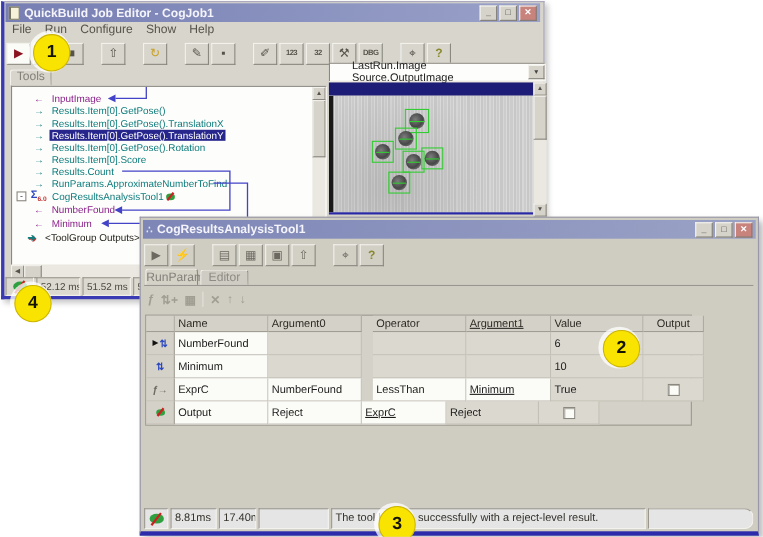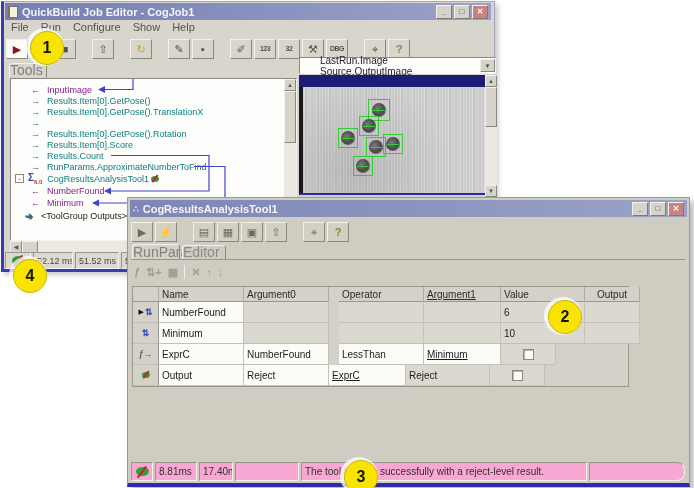--- a/index.html
+++ b/index.html
@@ -23,21 +23,21 @@
   }
   .ttl-btn.close { background:#c8837c; color:#fff; }
   .doc-icon { width:10px; height:12px; background:#f7f3da; border:1px solid #77755f; border-left-width:2px; }
   .tb-btn {
     width:22px; height:20px; background:#d8d5cc; color:#55534b;
     border:1px solid; border-color:#f2f1ec #8a887f #8a887f #f2f1ec;
     font-size:11px; line-height:18px; text-align:center; overflow:hidden;
   }
   .tb-btn.small-txt { font-size:7px; font-weight:bold; letter-spacing:-0.5px; }
   .tab {
-    position:absolute; background:#d8d5cc; color:#83817a; font-size:14px; text-align:left;
+    position:absolute; background:#d8d5cc; color:#83817a; font-size:11px; text-align:center;
     border:1px solid; border-color:#f2f1ec #8a887f transparent #f2f1ec;
     border-radius:3px 3px 0 0; line-height:13px;
   }
   .tab.inactive { background:#cfccc3; color:#8d8b84; }
   .statusbar { position:absolute; display:flex; gap:2px; align-items:stretch; }
   .spanel {
     background:#dcd9d0; border:1px solid; border-color:#9a978e #f4f2ec #f4f2ec #9a978e;
     font-size:9px; color:#4a483f; padding:1px 3px; display:flex; align-items:center; gap:3px;
     white-space:nowrap; overflow:hidden;
   }
@@ -128,21 +128,21 @@
   .c0 { width:26px; flex:none; background:#d4d1c8; border-right:1px solid #9a978e; justify-content:center; gap:1px; }
   .c1 { width:85px; flex:none; } .c2 { width:85px; flex:none; } .c3 { width:85px; flex:none;margin-left:10px; }
   .c4 { width:77px; flex:none;text-decoration:underline; } .c5 { width:84px; flex:none; } .c6 { width:55px; flex:none; justify-content:center; }
   .cw { background:#fbfbf7; } .cg { background:#dbd8cf; }
   .rowmark { color:#111; font-size:7px; }
   .varicon { color:#2b48c0; font-weight:bold; font-size:9px; }
   .fxicon { color:#6b6960; font-style:italic; font-size:9px; font-weight:bold; }
   .checkbox { width:11px; height:11px; background:#fbfbf7; border:1px solid #8a887f;
     box-shadow:inset 1px 1px 0 #b9b6ad; }
   #child-status { left:3px; top:264px; width:554px; height:19px; }
-  #child-status .spanel { font-size:10px; color:#33312a; background:#f9a8d4; }
+  #child-status .spanel { font-size:10px; color:#33312a; background:#e5e5e5; }
   
   .badge { position:absolute; width:34px; height:34px; border-radius:50%;
     background:#f8e400; border:1px solid #cdb500; color:#141400;
     font-size:16px; font-weight:bold; text-align:center; line-height:32px; z-index:60;
     box-shadow:-2px -1px 0 2px rgba(255,255,255,.75); }
 </style>
 </head>
 <body>
 
 <div class="window" id="main-win">
@@ -198,20 +198,21 @@
       <div class="trow out">
           <span class="tarrow">→</span>
           <span class="tlabel">Results.Item[0].GetPose()</span>
         </div>
       <div class="trow out">
           <span class="tarrow">→</span>
           <span class="tlabel">Results.Item[0].GetPose().TranslationX</span>
         </div>
       <div class="trow out">
           <span class="tarrow">→</span>
+          <span class="tlabel selected">Results.Item[0].GetPose().TranslationY</span>
         </div>
       <div class="trow out">
           <span class="tarrow">→</span>
           <span class="tlabel">Results.Item[0].GetPose().Rotation</span>
         </div>
       <div class="trow out">
           <span class="tarrow">→</span>
           <span class="tlabel">Results.Item[0].Score</span>
         </div>
       <div class="trow out">
@@ -383,20 +384,21 @@
       <span class="cell c6 cg"></span>
     </div>
     <div class="tbl-row">
       <span class="cell c0">
           <span class="fxicon">ƒ→</span>
         </span>
       <span class="cell c1 cw">ExprC</span>
       <span class="cell c2 cw">NumberFound</span>
       <span class="cell c3 cw">LessThan</span>
       <span class="cell c4 cw">Minimum</span>
+      <span class="cell c5 cg">True</span>
       <span class="cell c6 cg">
           <span class="checkbox"></span>
         </span>
     </div>
     <div class="tbl-row">
       <span class="cell c0">
           <span class="slash-icon mini"></span>
         </span>
       <span class="cell c1 cw">Output</span>
       <span class="cell c2 cw">Reject</span>

